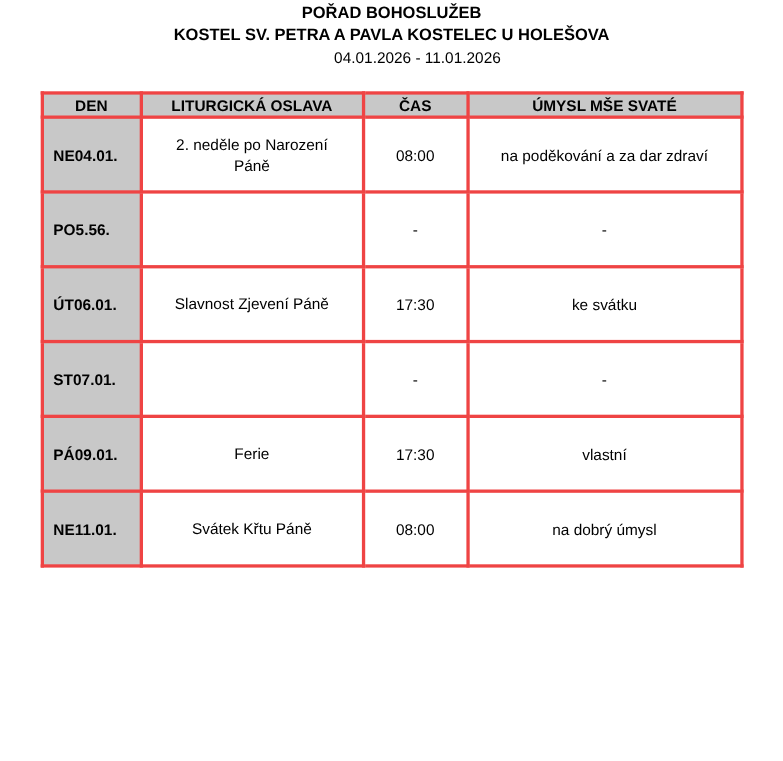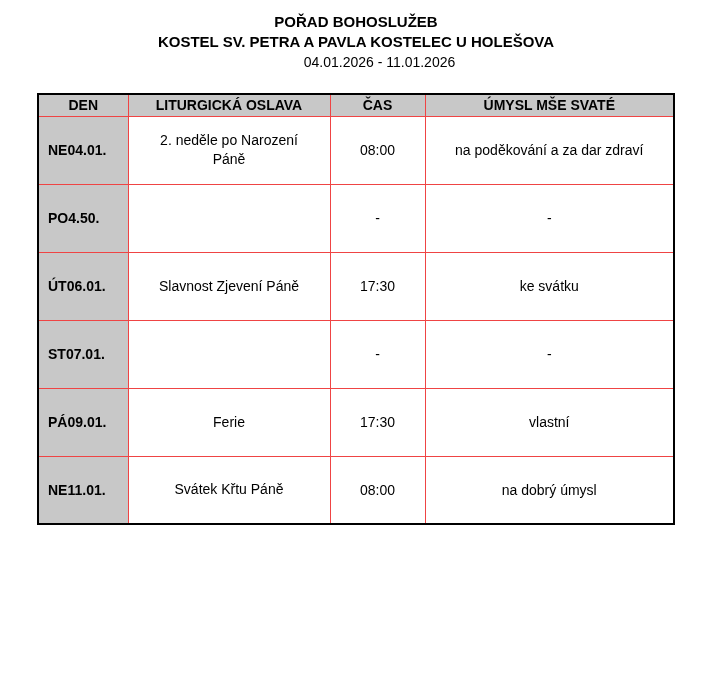--- a/index.html
+++ b/index.html
@@ -7,21 +7,21 @@
   body {
     width: 712px;
     height: 692px;
     font-family: "Liberation Sans", sans-serif;
     color: #000000;
     overflow: hidden;
   }
   .page {
     width: 712px;
     height: 692px;
-    padding-top: 12px;
+    padding-top: 2px;
   }
   .titles { text-align: center; }
   .title-line {
     font-size: 15px;
     font-weight: bold;
     line-height: 20px;
   }
   .date-line {
     font-size: 14px;
     font-weight: normal;
@@ -29,21 +29,21 @@
     margin-left: 47px;
   }
   table.schedule {
     border-collapse: collapse;
     table-layout: fixed;
     width: 636px;
     margin: 21px auto 0 auto;
     border: 2px solid #000000;
   }
   .schedule th, .schedule td {
-    border: 1px solid #ef4444;
+    border: 3px solid #ef4444;
   }
   .schedule thead th {
     background: #c8c8c8;
     height: 22px;
     font-size: 14px;
     font-weight: bold;
     text-align: center;
     vertical-align: middle;
   }
   .schedule tbody td {
@@ -106,21 +106,21 @@
         </td>
         <td class="oslava-cell">2. neděle po Narození
 Páně</td>
         <td>08:00</td>
         <td class="umysl-cell">na poděkování a za dar zdraví</td>
       </tr>
       <tr>
         <td class="den-cell">
           <div class="den-inner">
             <span>PO</span>
-            <span>4.50.</span>
+            <span>5.56.</span>
           </div>
         </td>
         <td class="oslava-cell"></td>
         <td>-</td>
         <td class="umysl-cell">-</td>
       </tr>
       <tr>
         <td class="den-cell">
           <div class="den-inner">
             <span>ÚT</span>

